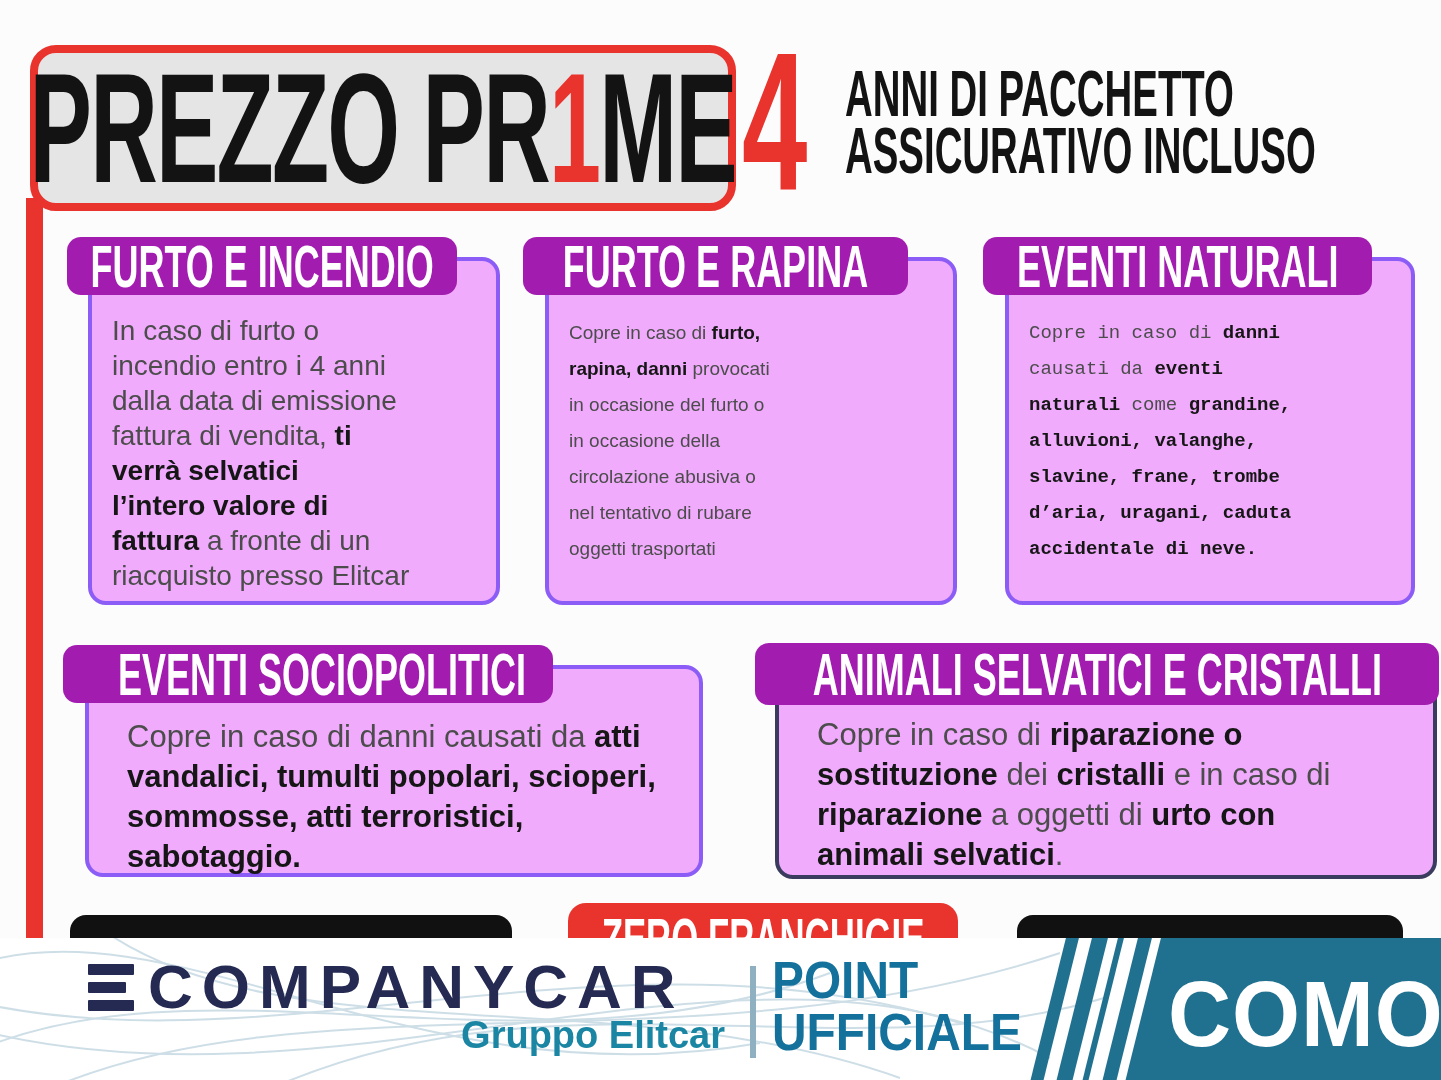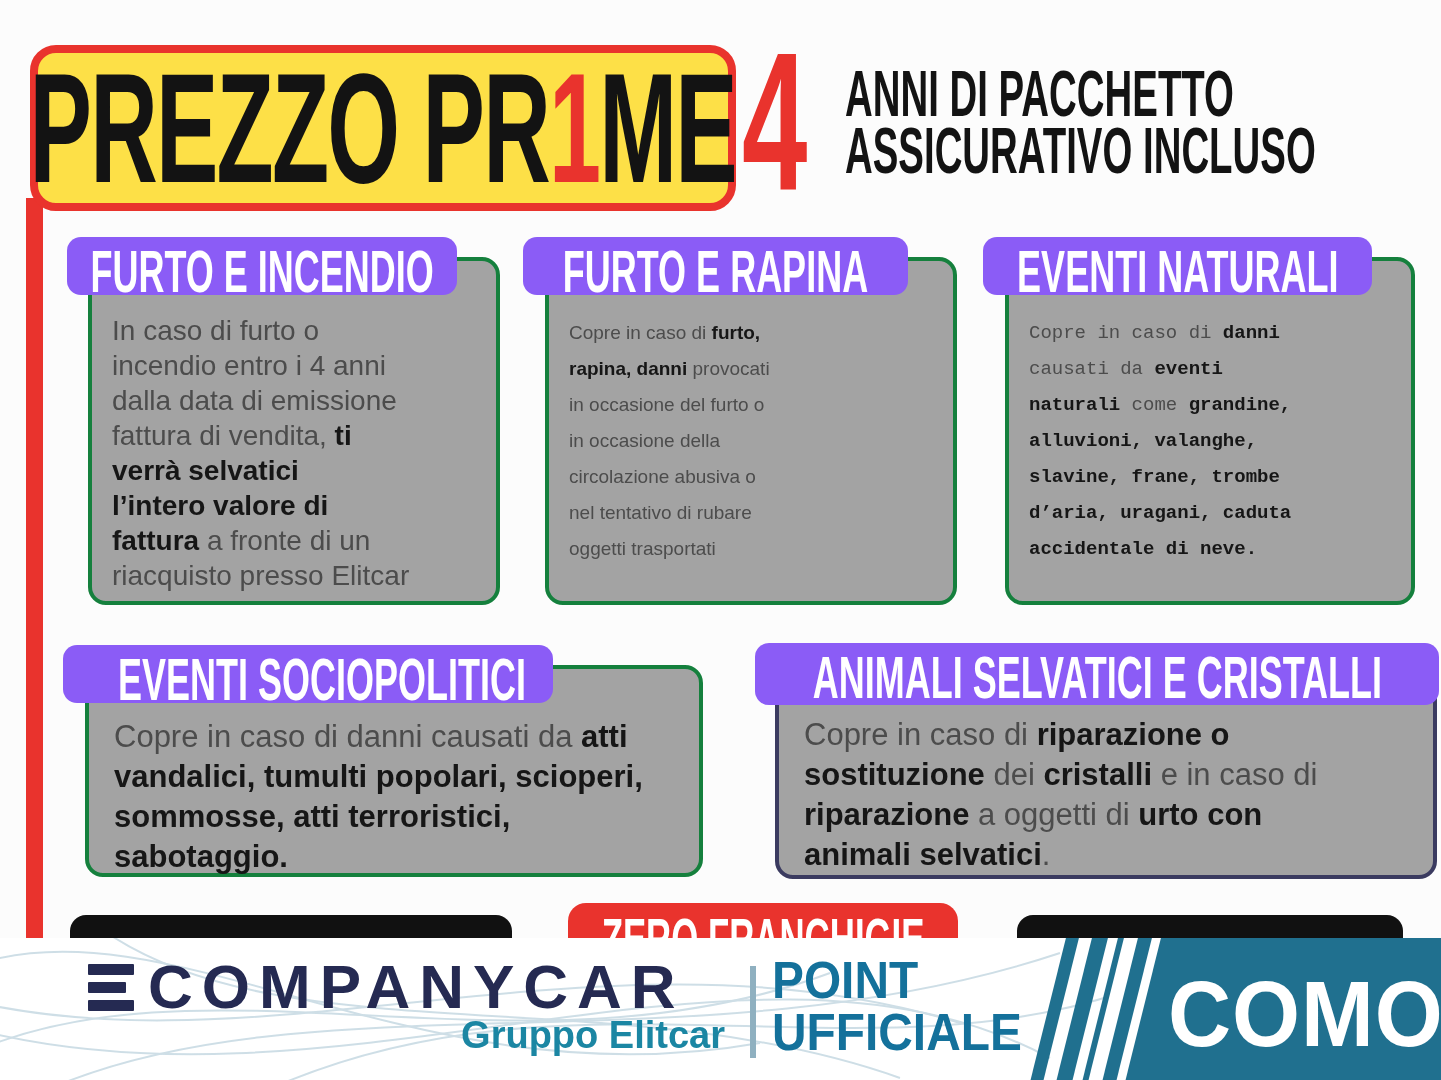--- a/index.html
+++ b/index.html
@@ -6,51 +6,51 @@
   .stage{position:relative;width:1441px;height:1080px;background:#fcfcfc;overflow:hidden;
          font-family:"Liberation Sans",sans-serif;}
 
   
   .cond{display:inline-block;transform:scaleX(.6);transform-origin:center center;white-space:nowrap;}
   .cond-l{display:inline-block;transform:scaleX(.6);transform-origin:left center;white-space:nowrap;}
 
   
   .red-stripe{position:absolute;left:26px;top:198px;width:17px;height:740px;background:#e9332d;}
   .title-box{position:absolute;left:30px;top:45px;width:690px;height:150px;border:8px solid #e9332d;
-             border-radius:26px;background:#fde047;display:flex;align-items:center;justify-content:center;}
+             border-radius:26px;background:#e5e5e5;display:flex;align-items:center;justify-content:center;}
   .title-text{font-weight:700;font-size:156px;line-height:150px;color:#131313;letter-spacing:-3px;}
   .title-text .acc{color:#e9332d;}
   .big-four{position:absolute;left:742px;top:40px;width:110px;height:165px;display:flex;align-items:center;
             color:#e9332d;font-weight:700;font-size:196px;}
   .hdr-sub{position:absolute;left:845px;top:66px;color:#131313;font-weight:700;font-size:64px;line-height:57px;}
 
   
-  .badge{position:absolute;background:#8b5cf6;border-radius:14px;display:flex;align-items:flex-start;
+  .badge{position:absolute;background:#a21caf;border-radius:14px;display:flex;align-items:center;
          justify-content:center;color:#fff;z-index:3;}
   .badge .cond{font-weight:700;font-size:60px;}
-  .card-body{position:absolute;background:#a3a3a3;border:4px solid #15803d;border-radius:18px;z-index:1;
+  .card-body{position:absolute;background:#f0abfc;border:4px solid #8b5cf6;border-radius:18px;z-index:1;
              box-sizing:border-box;}
   .card-body .txt{color:#4c4c4c;}
   .card-body .line{white-space:nowrap;}
   .bb{font-weight:700;color:#161616;}
 
   .badge1{left:67px;top:237px;width:390px;height:58px;}
   .body1 {left:88px;top:257px;width:412px;height:348px;}
   .badge2{left:523px;top:237px;width:385px;height:58px;}
   .body2 {left:545px;top:257px;width:412px;height:348px;}
   .badge3{left:983px;top:237px;width:389px;height:58px;}
   .body3 {left:1005px;top:257px;width:410px;height:348px;font-family:Liberation Mono, monospace;}
   .row1 .txt{padding:52px 14px 0 20px;font-size:28px;line-height:35px;}
   .body2 .txt,.body3 .txt{font-size:19px;line-height:36px;padding-top:54px;}
 
   .badge4{left:63px;top:645px;width:462px;height:58px;padding-left:28px;}
   .body4 {left:85px;top:665px;width:618px;height:212px;}
   .badge5{left:755px;top:643px;width:684px;height:62px;}
   .body5 {left:775px;top:663px;width:662px;height:216px;border-color:#3b3b60;}
-  .row2 .txt{padding:48px 14px 0 25px;font-size:31px;line-height:40px;}
+  .row2 .txt{padding:48px 14px 0 38px;font-size:31px;line-height:40px;}
 
   
   .cut-badge{position:absolute;background:#111;border-radius:16px 16px 0 0;}
   .cutL{left:70px;top:915px;width:442px;height:23px;}
   .cutR{left:1017px;top:915px;width:386px;height:23px;}
   .cut-red{position:absolute;left:568px;top:903px;width:390px;height:35px;background:#e9332d;
            border-radius:18px 18px 0 0;overflow:hidden;display:flex;justify-content:center;}
   .cut-red .cond{font-weight:700;font-size:58px;line-height:58px;color:#fff;margin-top:7px;}
 
   

